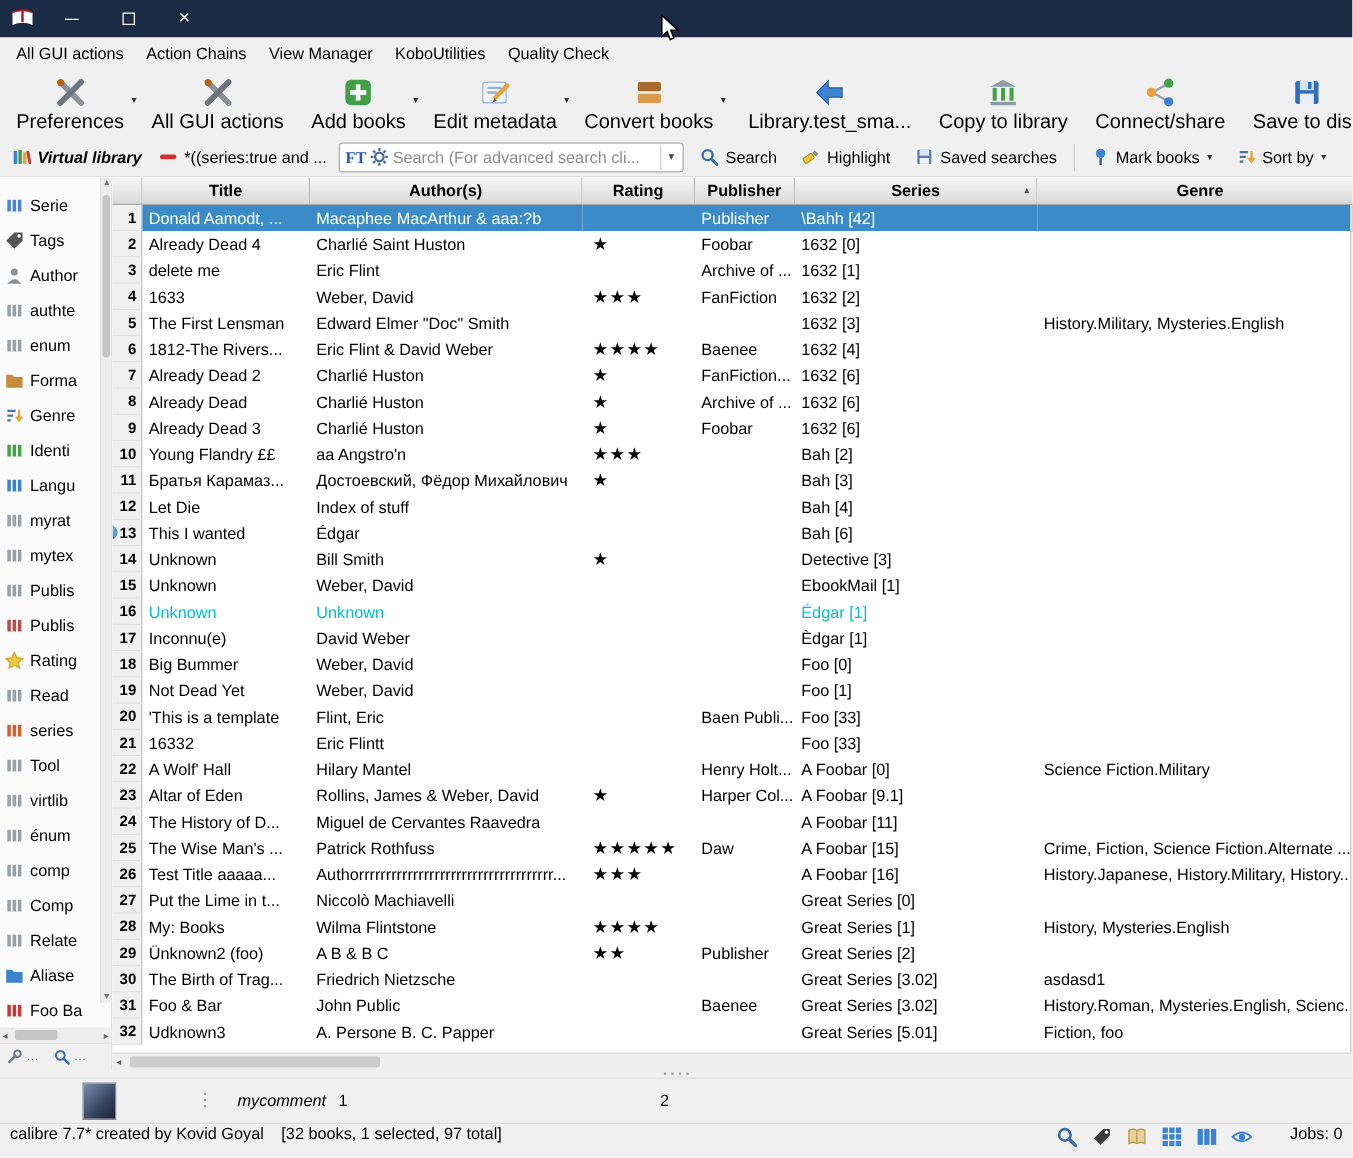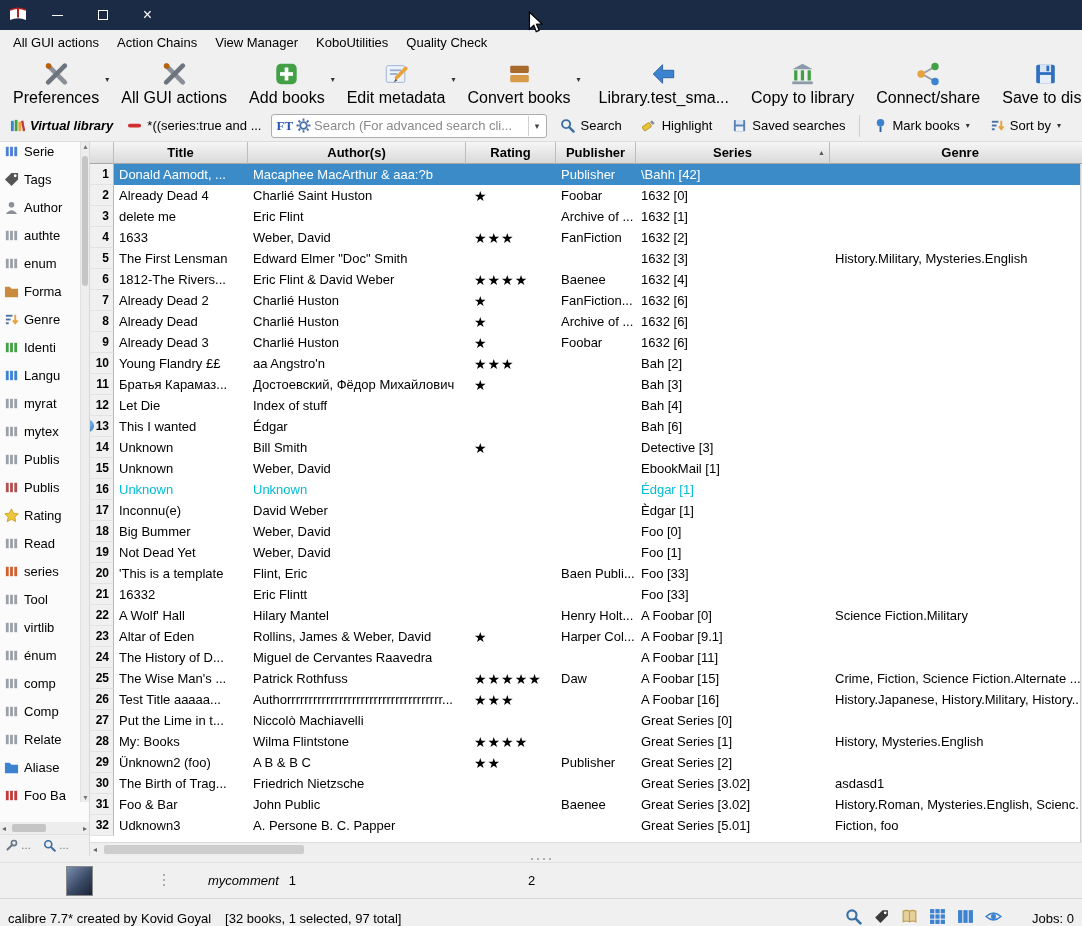--- a/index.html
+++ b/index.html
@@ -44,21 +44,21 @@
   .search-input::placeholder{color:#8a8a8a}
   .search-dd{width:16px;height:20px;border-left:1px solid #d0d0d0;display:flex;align-items:center;justify-content:center;font-size:9px;color:#444}
   .flat-btn{display:flex;align-items:center;gap:5px;padding:0 7px;height:26px;white-space:nowrap}
   .mini-arrow{font-size:8px;color:#333;margin-left:1px}
   .sb-sep{width:1px;height:22px;background:#cfcfcf}
 
   
   .main{display:flex;height:714px;background:#fff}
   .sidebar{width:90px;position:relative;background:#fbfbfb;border-right:1px solid #d8d8d8;display:flex;flex-direction:column;flex:0 0 90px}
   .side-items{flex:1;overflow:hidden;padding-top:2px}
-  .side-item{height:28px;display:flex;align-items:flex-start;gap:5px;padding-left:4px;white-space:nowrap;overflow:hidden}
+  .side-item{height:28px;display:flex;align-items:flex-end;gap:5px;padding-left:4px;white-space:nowrap;overflow:hidden}
   .side-ic svg{width:15px;height:15px;display:block;flex:0 0 15px}
   .side-vscroll{position:absolute;right:0;top:0;width:9px;height:660px;background:#ededed;border-left:1px solid #e0e0e0}
   .side-vscroll .handle{position:absolute;top:14px;left:1px;width:6px;height:130px;background:#c5c5c5;border-radius:3px}
   .side-vscroll .arr{position:absolute;left:0;width:9px;text-align:center;font-size:7px;color:#777}
   .side-hscroll{height:12px;background:#ededed;display:flex;align-items:center;justify-content:space-between;font-size:8px;color:#666;padding:0 2px;position:relative}
   .side-hscroll .sh-handle{position:absolute;left:12px;top:2px;bottom:2px;width:34px;background:#c5c5c5;border-radius:2px}
   .side-tools{height:22px;display:flex;align-items:center;gap:12px;padding-left:5px;background:#f0f0f0;border-top:1px solid #e0e0e0}
   .side-tool-btn{display:flex;align-items:center;gap:3px;color:#666;font-size:10px}
   .side-tool-btn svg{width:13px;height:13px}
 
@@ -87,24 +87,24 @@
   .h-handle{position:absolute;left:14px;top:2px;bottom:2px;width:200px;background:#cdcdcd;border-radius:2px}
   .v-scroll{position:absolute;right:0;top:22px;bottom:14px;width:11px;background:#e8e8e8;border-left:1px solid #d0d0d0}
   .v-scroll .arr{position:absolute;left:0;width:10px;text-align:center;font-size:7px;color:#777}
 
   
   .splitter{height:6px;background:#f0f0f0;display:flex;align-items:center;justify-content:center;gap:4px}
   .splitter i{width:2px;height:2px;border-radius:50%;background:#999}
   .bottom{height:36px;background:#f0f0f0;position:relative;border-top:1px solid #e0e0e0}
   .cover-thumb{position:absolute;left:66px;top:3px;width:27px;height:30px;background:linear-gradient(135deg,#7a8fb0 0%,#3a4a66 55%,#1a2336 100%);border:1px solid #8a8a8a}
   .vdots{position:absolute;left:163px;top:11px;width:2px;height:2px;border-radius:50%;background:#999;box-shadow:0 5px 0 #999,0 10px 0 #999}
-  .comment{position:absolute;left:208px;top:10px;display:flex;gap:10px;align-items:baseline}
+  .comment{position:absolute;left:190px;top:10px;display:flex;gap:10px;align-items:baseline}
   .comment .lbl{font-style:italic}
   .center-val{position:absolute;left:528px;top:10px}
-  .statusbar{height:28px;display:flex;align-items:flex-end;padding:0 8px;background:#f0f0f0;border-top:1px solid #d6d6d6}
+  .statusbar{height:28px;display:flex;align-items:flex-start;padding:0 8px;background:#f0f0f0;border-top:1px solid #d6d6d6}
   .sb-left{display:flex;gap:14px;white-space:nowrap}
   .sb-icons{margin-left:auto;display:flex;gap:6px;align-items:center}
   .sbtn{width:22px;height:20px;display:flex;align-items:center;justify-content:center}
   .sbtn svg{width:17px;height:17px}
   .jobs{margin-left:28px;white-space:nowrap}
   .cursor{position:absolute;left:528px;top:11px;z-index:50;pointer-events:none}
 </style>
 </head>
 <body>
 

